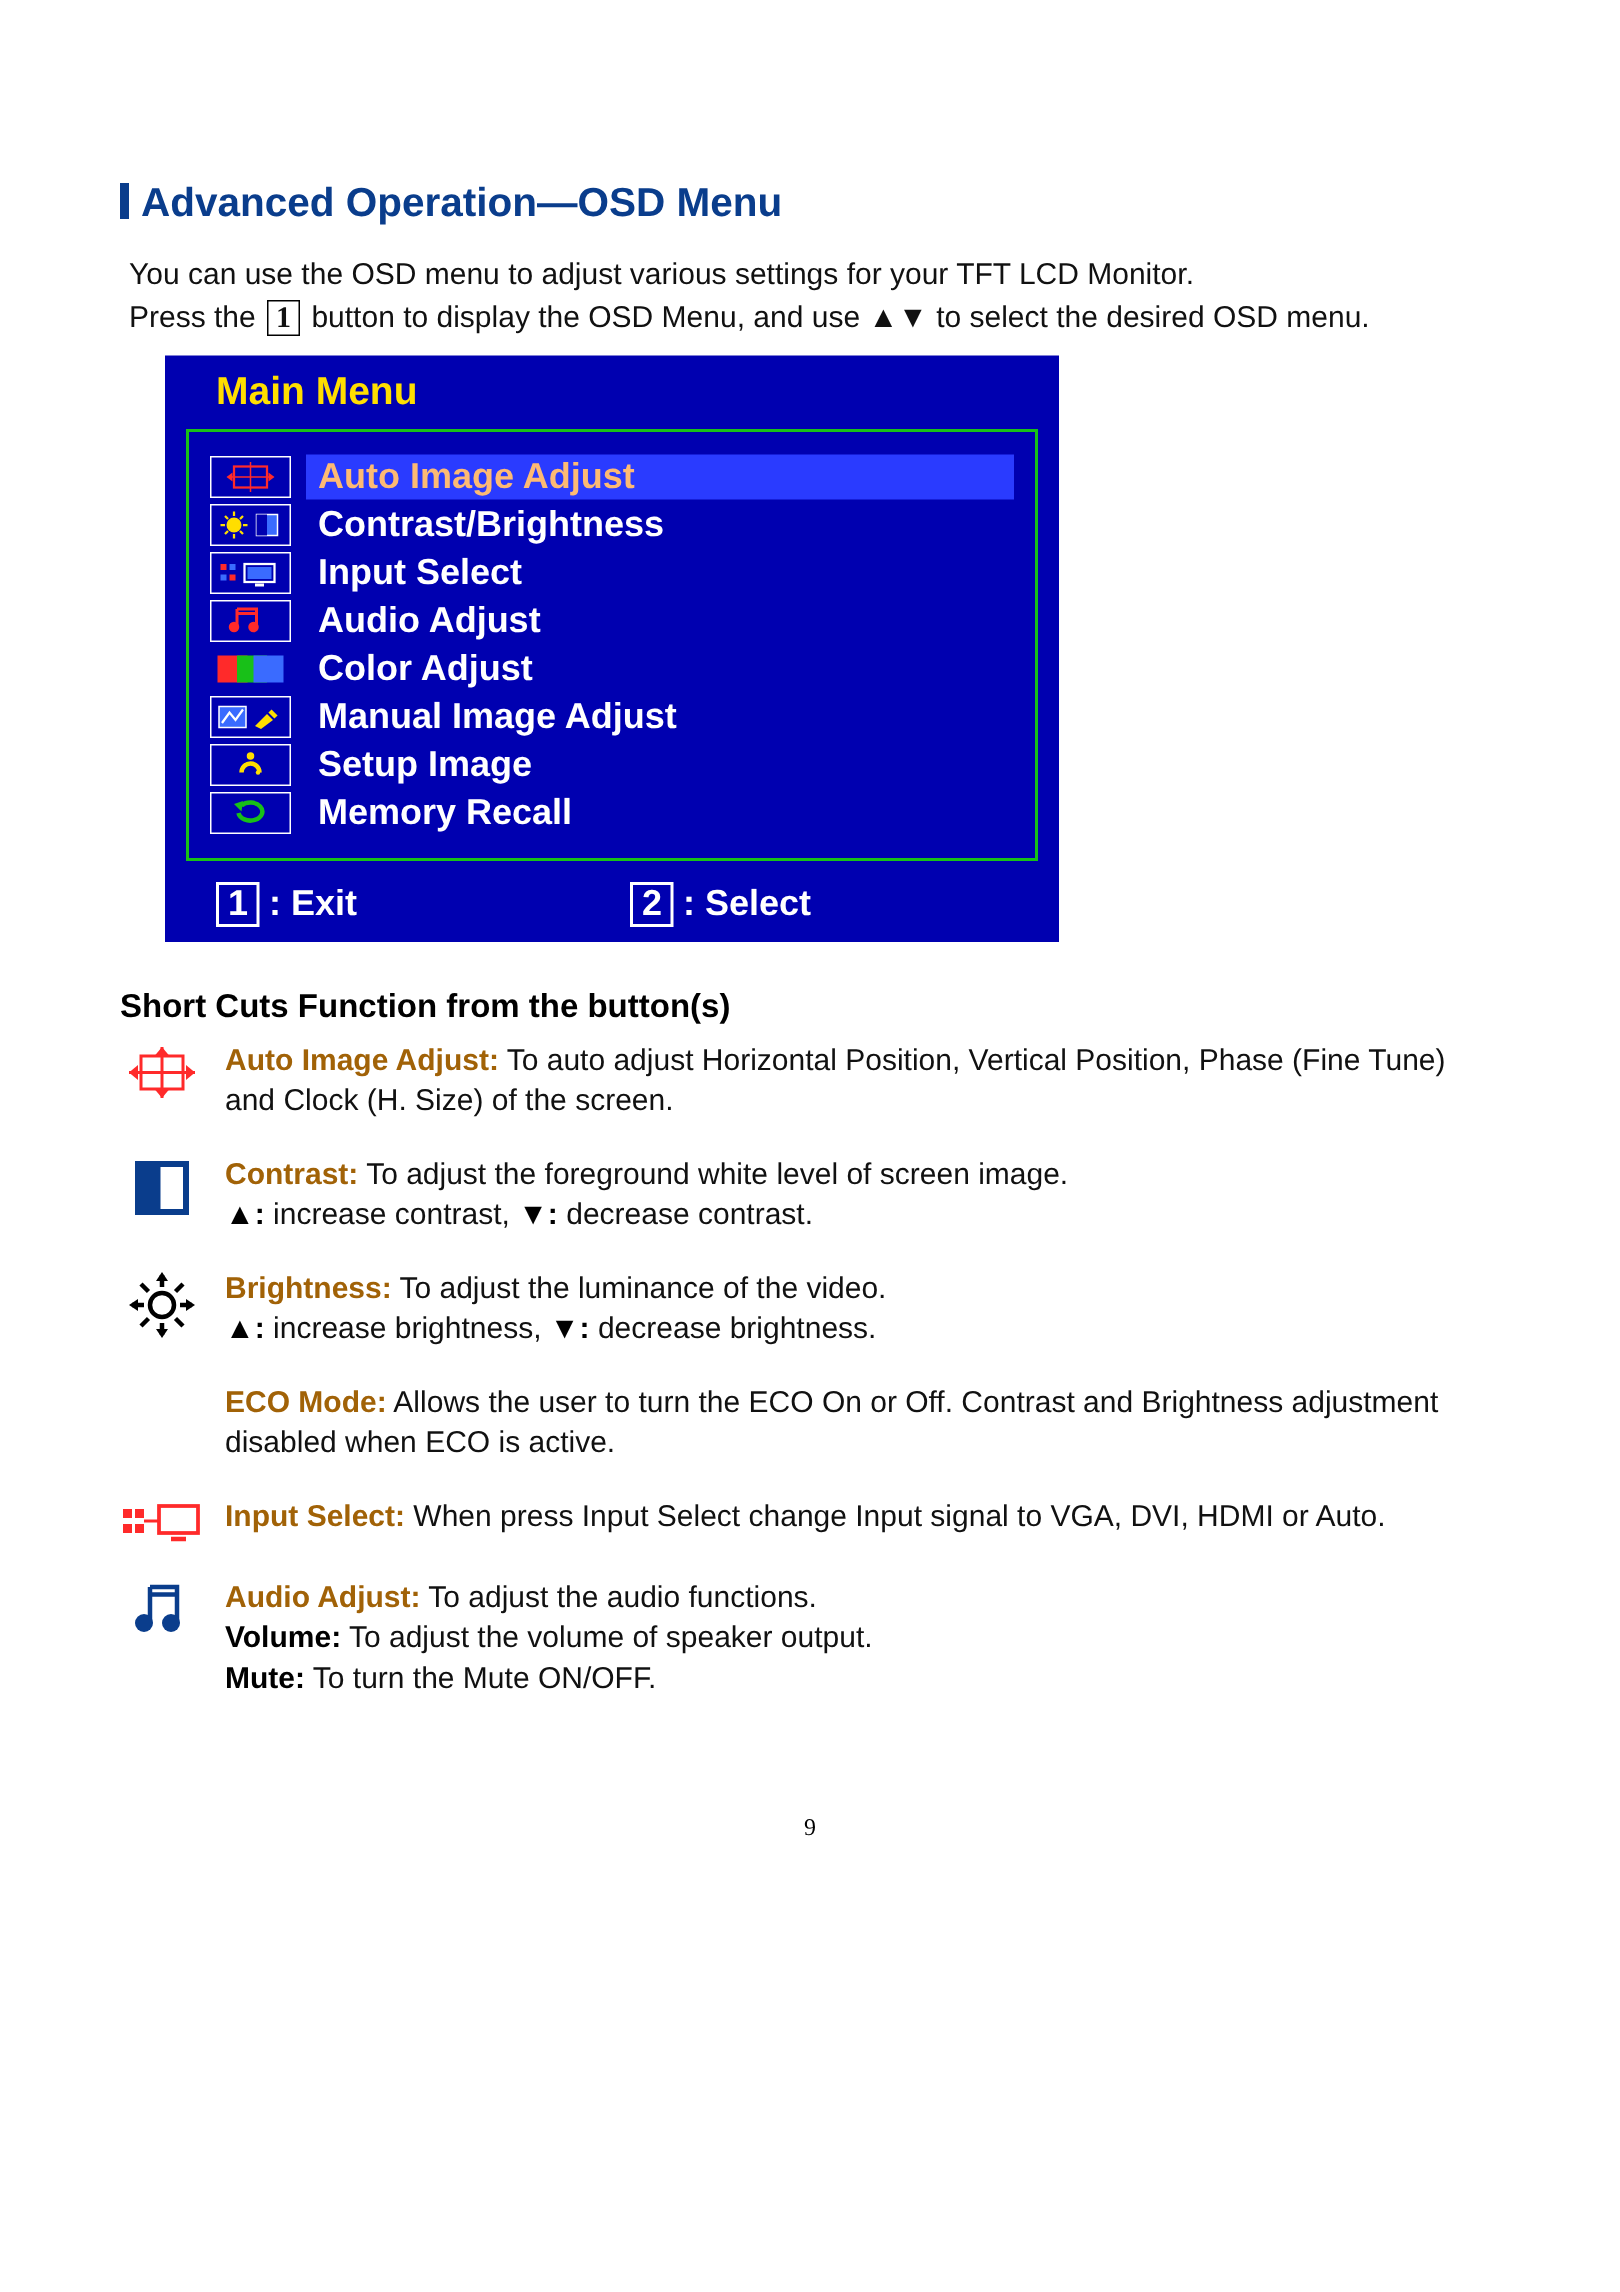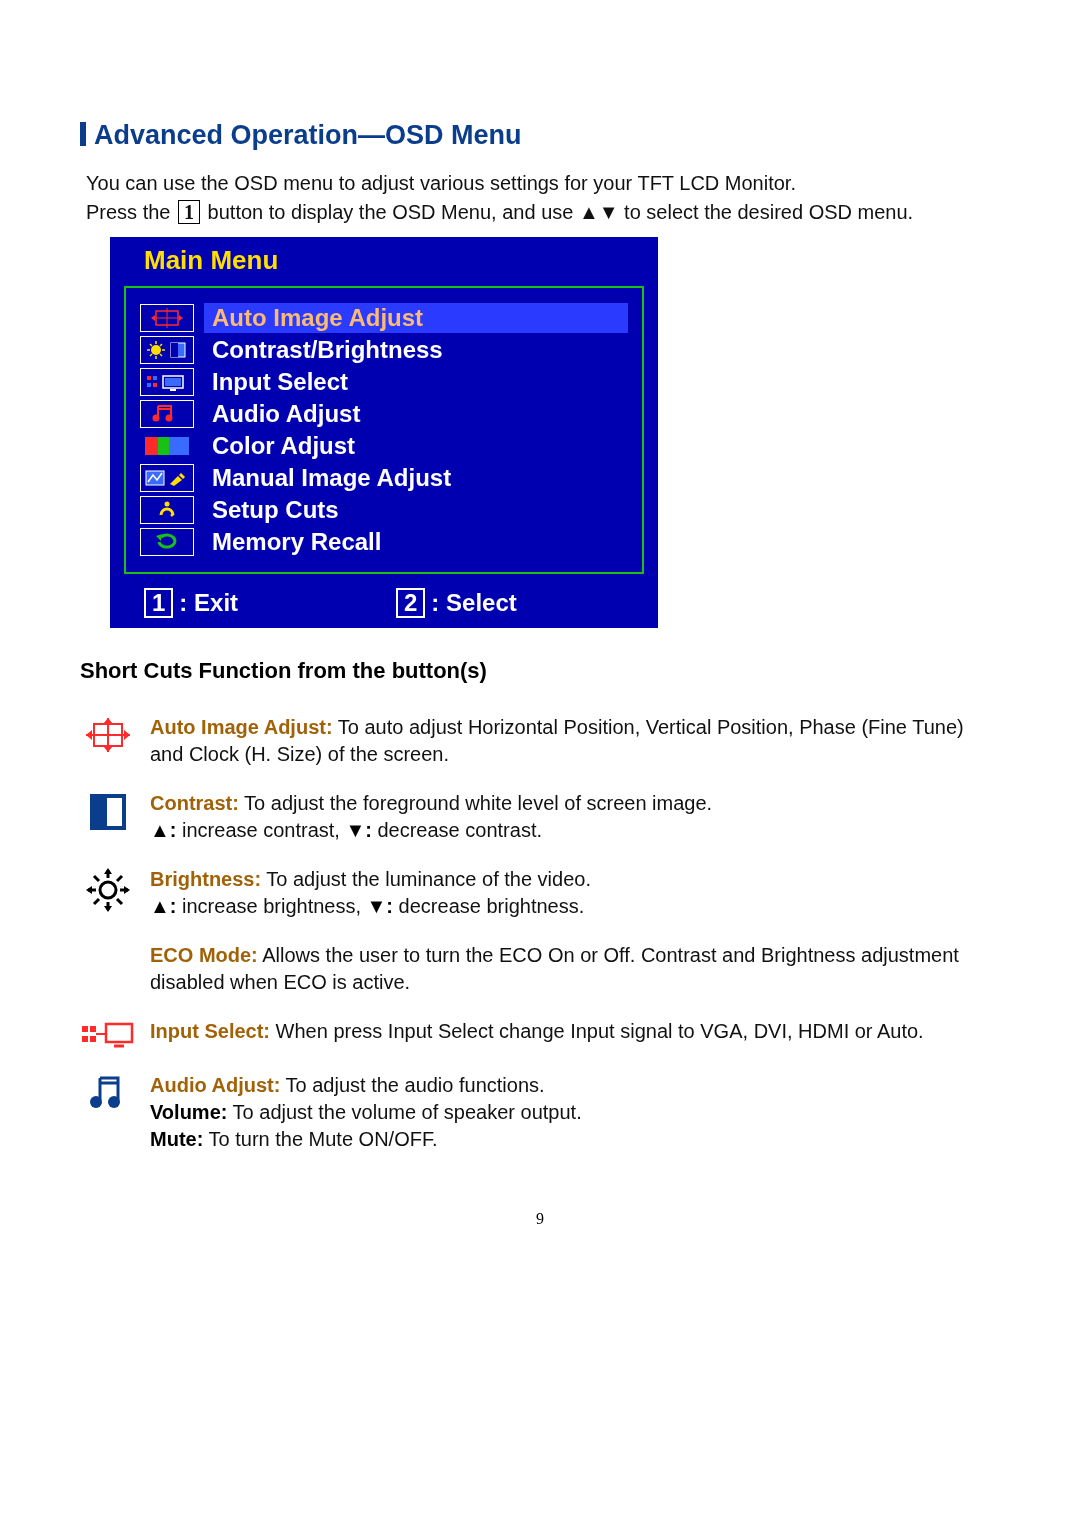--- a/index.html
+++ b/index.html
@@ -43,21 +43,21 @@
     padding: 0 5px;
     font-weight: 700;
     font-family: "Times New Roman", serif;
     display: inline-block;
     line-height: 1.1;
     margin: 0 2px;
   }
   
   .osd {
     margin: 10px 0 30px 30px;
-    width: 548px;
+    width: 596px;
     background: #0000b0;
     font-family: Arial, Helvetica, sans-serif;
   }
   .osd-title {
     color: #ffde00;
     font-weight: 700;
     font-size: 26px;
     padding: 8px 20px 10px 34px;
   }
   .osd-inner {
@@ -111,21 +111,21 @@
     margin-right: 6px;
     display: inline-block;
     line-height: 1.1;
     font-family: Arial, sans-serif;
   }
   
   .subhead {
     font-size: 22px;
     font-weight: 700;
     margin-top: 26px;
-    margin-bottom: 30px;
+    margin-bottom: 10px;
   }
   .sc-row {
     display: flex;
     align-items: flex-start;
     margin-bottom: 22px;
   }
   .sc-icon {
     width: 56px;
     flex: 0 0 56px;
     margin-right: 14px;
@@ -264,21 +264,21 @@
       </div>
 
       <div class="osd-row">
         <div class="osd-icon">
           <svg width="40" height="22" viewBox="0 0 40 22">
             <path d="M14 16 a6 6 0 1 1 12 0" fill="none" stroke="#ffde00" stroke-width="3"></path>
             <circle cx="20" cy="5" r="2.5" fill="#ffde00"></circle>
             <circle cx="25" cy="16" r="1.5" fill="#ffde00"></circle>
           </svg>
         </div>
-        <div class="osd-label">Setup Cuts</div>
+        <div class="osd-label">Setup Image</div>
       </div>
 
       <div class="osd-row">
         <div class="osd-icon">
           <svg width="40" height="22" viewBox="0 0 40 22">
             <path d="M12 11 a8 6 0 1 0 2 -5" fill="none" stroke="#18c018" stroke-width="3"></path>
             <polygon points="9,5 15,3 14,10" fill="#18c018"></polygon>
           </svg>
         </div>
         <div class="osd-label">Memory Recall</div>

